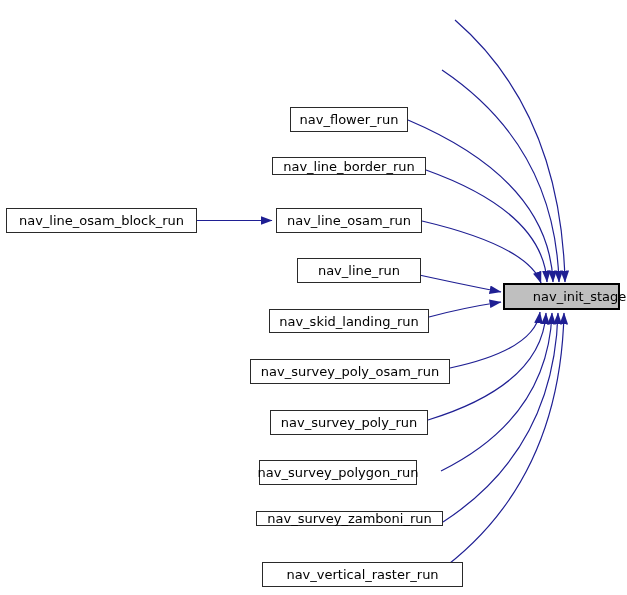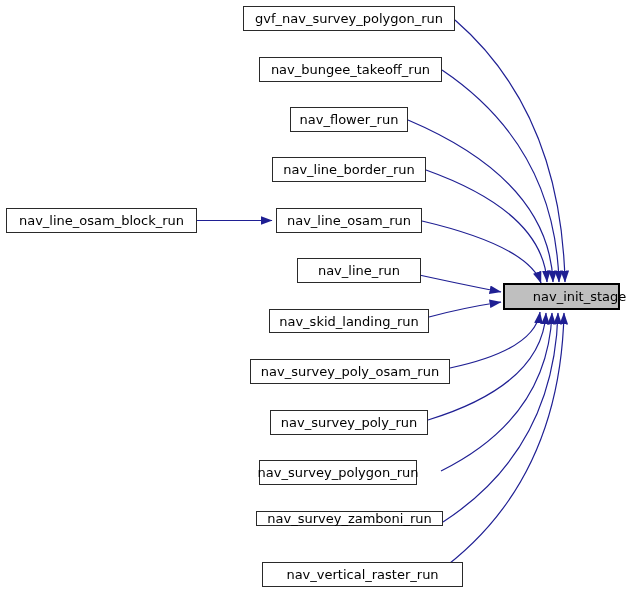--- a/index.html
+++ b/index.html
@@ -78,27 +78,25 @@
     <path class="edge" d="M429,317 Q462,308 501,302" marker-end="url(#ah)"></path>
     <path class="edge" d="M450,368 Q535,350 540,312" marker-end="url(#ah)"></path>
     <path class="edge" d="M428,420 Q542,385 546,313" marker-end="url(#ah)"></path>
     <path class="edge" d="M441,471 Q548,418 552,313" marker-end="url(#ah)"></path>
     <path class="edge" d="M443,522 Q554,450 558,313" marker-end="url(#ah)"></path>
     <path class="edge" d="M437,573 Q560,484 564,313" marker-end="url(#ah)"></path>
   </svg>
 
   <div class="node" style="left:6px;top:208px;width:191px;height:25px">nav_line_osam_block_run</div>
 
-  <div class="node" style="left:243px;top:6px;width:212px;height:25px">gvf_nav_survey_polygon_run</div>
 
-  <div class="node" style="left:259px;top:57px;width:183px;height:25px">nav_bungee_takeoff_run</div>
 
   <div class="node" style="left:290px;top:107px;width:118px;height:25px">nav_flower_run</div>
 
-  <div class="node" style="left:272px;top:157px;width:154px;height:25px">nav_line_border_run</div>
+  <div class="node" style="left:272px;top:157px;width:154px;height:18px">nav_line_border_run</div>
 
   <div class="node" style="left:276px;top:208px;width:146px;height:25px">nav_line_osam_run</div>
 
   <div class="node" style="left:297px;top:258px;width:124px;height:25px">nav_line_run</div>
 
   <div class="node" style="left:269px;top:309px;width:160px;height:24px">nav_skid_landing_run</div>
 
   <div class="node" style="left:250px;top:359px;width:200px;height:25px">nav_survey_poly_osam_run</div>
 
   <div class="node" style="left:270px;top:410px;width:158px;height:25px">nav_survey_poly_run</div>

